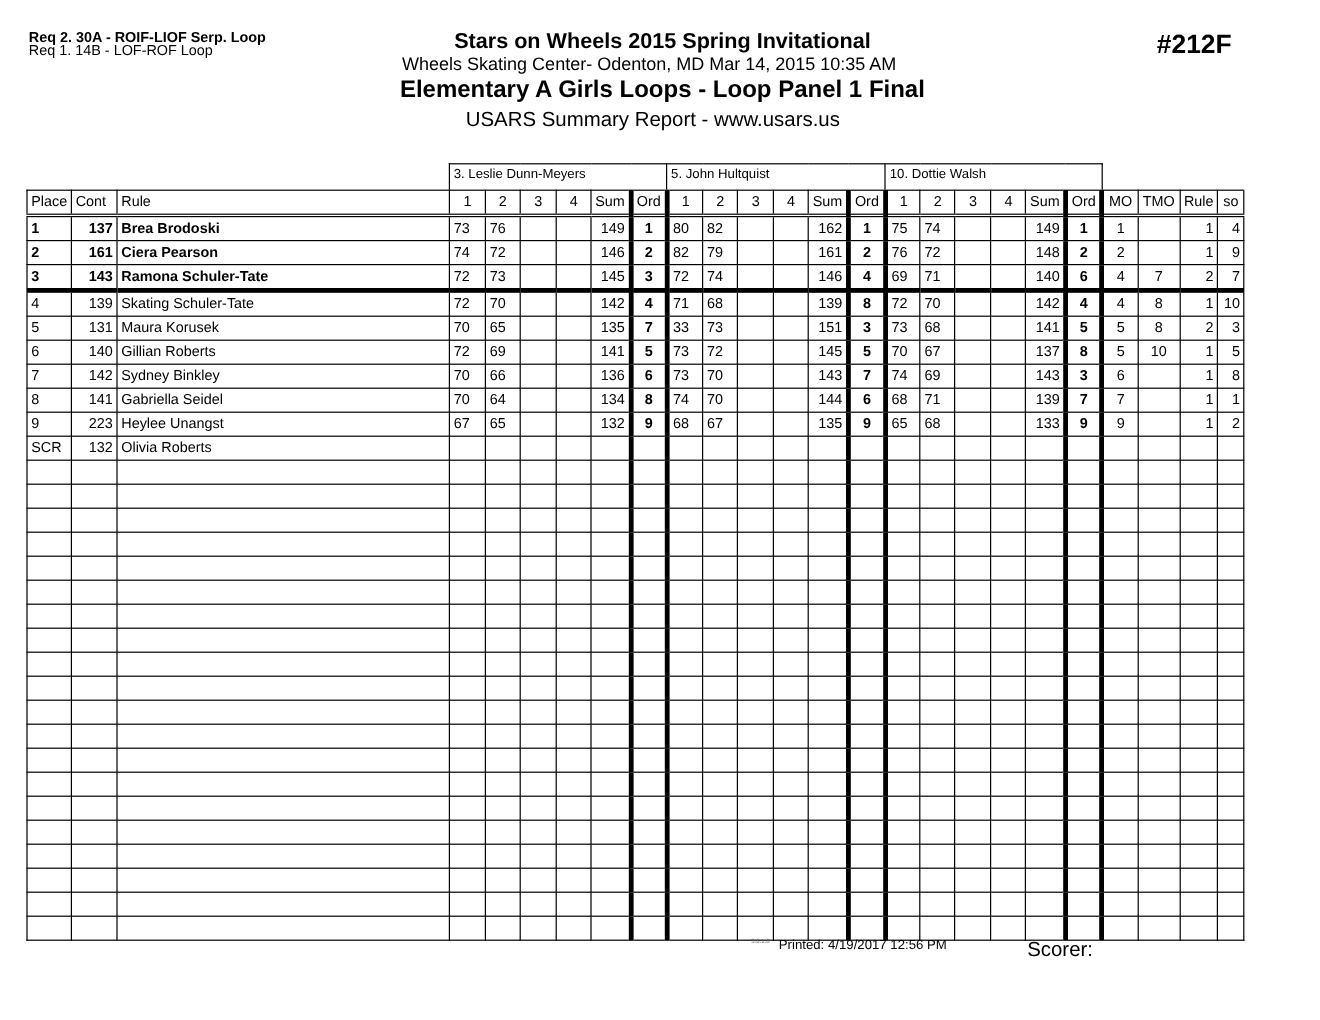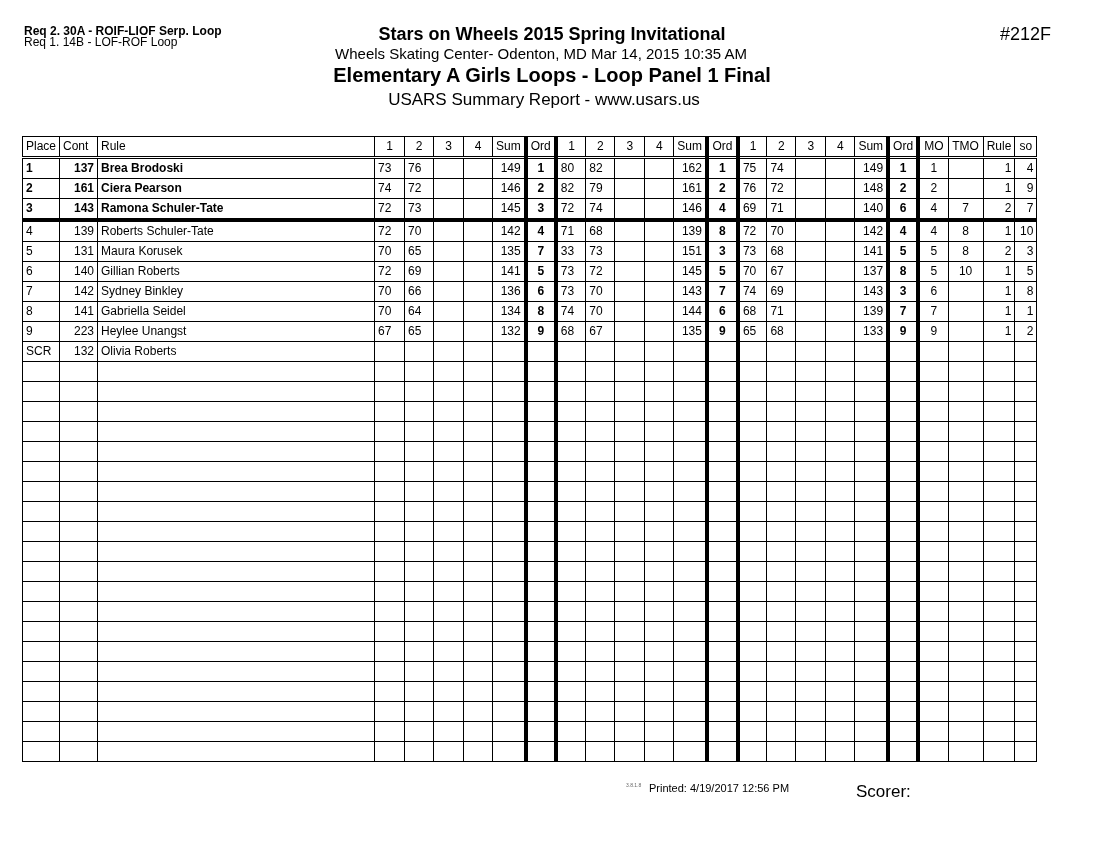--- a/index.html
+++ b/index.html
@@ -3,21 +3,21 @@
 <meta charset="utf-8">
 <style>
   html, body { margin:0; padding:0; background:#ffffff; }
   body { width:1100px; height:850px; position:relative; overflow:hidden; font-family:"Liberation Sans", sans-serif; color:#000; }
   .req { position:absolute; left:24px; font-size:12px; line-height:14px; }
   .title { position:absolute; left:0; width:1100px; text-align:center; white-space:nowrap; }
   .t1 { top:24px; font-size:18px; font-weight:bold; left:2px; }
   .t2 { top:45px; font-size:15px; left:-9px; }
   .t3 { top:64px; font-size:20px; font-weight:bold; left:2px; }
   .t4 { top:90px; font-size:17px; left:-6px; }
-  .num { position:absolute; left:1000px; top:24px; font-size:18px; font-weight:normal; }
+  .num { position:absolute; left:964px; top:24px; font-size:22px; font-weight:bold; }
 
   table.grid { position:absolute; left:22px; top:136px; border-collapse:collapse; table-layout:fixed; }
   table.grid td { border:1px solid #000; padding:0 3px; font-size:12px; height:19px; line-height:19px; white-space:nowrap; overflow:hidden; }
   table.grid tr.judge td { height:20px; line-height:14px; vertical-align:top; padding-top:1px; font-size:11px; }
   table.grid tr.judge td.blank { border:none; }
   table.grid tr.head td { border-bottom:3px double #000; height:18px; }
   .c { text-align:center; }
   .r { text-align:right; }
   .b { font-weight:bold; }
   .big { font-size:13px; }
@@ -61,20 +61,27 @@
       <col style="width:30px">
       <col style="width:29px">
       <col style="width:33px">
       <col style="width:30px">
     <col style="width:30px">
       <col style="width:35px">
       <col style="width:31px">
       <col style="width:22px">
   </colgroup>
   <tbody id="tbody">
+    <tr class="judge">
+      <td class="blank" colspan="3"></td>
+      <td colspan="6">3.  Leslie Dunn-Meyers</td>
+      <td colspan="6">5.  John  Hultquist</td>
+      <td colspan="6">10.  Dottie Walsh</td>
+      <td class="blank" colspan="4" style="border-left:1px solid #000;border-bottom:1px solid #000;"></td>
+    </tr>
     <tr class="head" id="headrow">
       <td>Place</td>
       <td>Cont</td>
       <td>Rule</td>
     <td class="c">1</td>
         <td class="c">2</td>
         <td class="c">3</td>
         <td class="c">4</td>
         <td class="r thickR">Sum</td>
         <td class="c thickR">Ord</td>
@@ -172,21 +179,21 @@
         <td class="r thickR">140</td>
         <td class="c b thickR">6</td>
         <td class="c">4</td>
         <td class="c">7</td>
         <td class="r">2</td>
         <td class="r">7</td>
       </tr>
       <tr>
         <td>4</td>
         <td class=" r">139</td>
-        <td>Roberts Schuler-Tate</td>
+        <td>Skating Schuler-Tate</td>
         <td>72</td>
         <td>70</td>
         <td></td>
         <td></td>
         <td class="r thickR">142</td>
         <td class="c b thickR">4</td>
         <td>71</td>
         <td>68</td>
         <td></td>
         <td></td>

